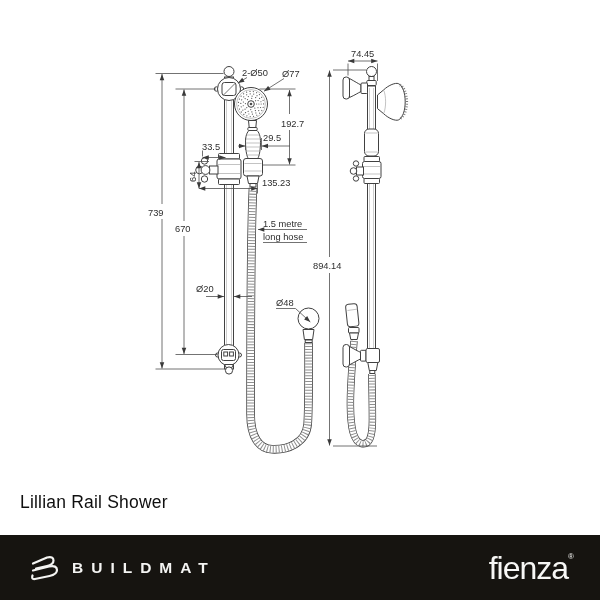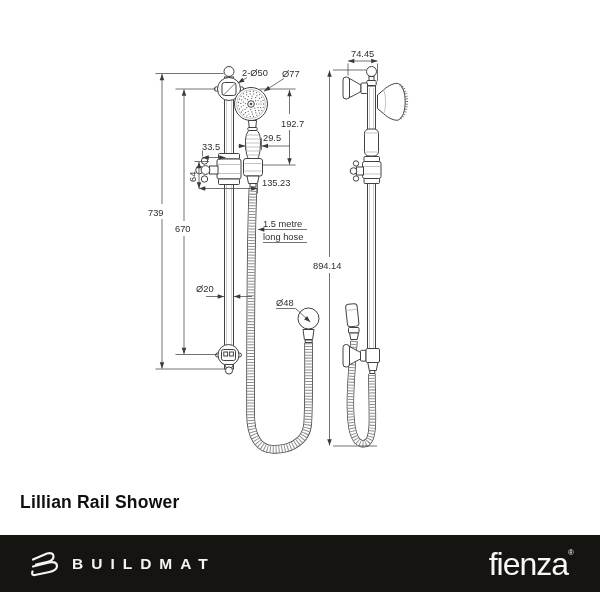--- a/index.html
+++ b/index.html
@@ -1,21 +1,21 @@
 <!DOCTYPE html>
 <html><head>
 <meta charset="utf-8">
 <style>
   html,body{margin:0;padding:0;background:#fff;}
   .stage{position:relative;width:600px;height:600px;background:#ffffff;overflow:hidden;
          font-family:"Liberation Sans",sans-serif;}
   .drawing{position:absolute;left:0;top:0;width:600px;height:480px;}
   .drawing text{font-family:"Liberation Sans",sans-serif;font-size:9.3px;fill:#2e2e2e;}
-  .title{position:absolute;left:20px;top:492px;font-size:17.5px;font-weight:700;color:#0f0f0f;letter-spacing:.2px;}
-  .footer{position:absolute;left:0;top:535px;width:600px;height:57px;display:flex;align-items:center;justify-content:space-between;}
+  .title{position:absolute;left:20px;top:492px;font-size:17.5px;font-weight:400;color:#0f0f0f;letter-spacing:.2px;}
+  .footer{position:absolute;left:0;top:535px;width:600px;height:66px;display:flex;align-items:center;justify-content:space-between;}
   .brand-left{display:flex;align-items:center;margin-left:26px;gap:10px;}
   .brand-left .bm-text{color:#f4f4f2;font-weight:700;font-size:15.5px;letter-spacing:8px;}
   .brand-right{margin-right:26px;color:#f7f7f5;font-size:32px;letter-spacing:-1px;line-height:1;}
   .brand-right sup{font-size:8px;vertical-align:20px;letter-spacing:0;}
   .outline{fill:#ffffff;stroke:#414141;stroke-width:1;}
   .thin{fill:none;stroke:#9a9a9a;stroke-width:.6;}
   .inner{stroke:#b9b9b9;stroke-width:.7;}
   .dim{stroke:#4f4f4f;stroke-width:.8;fill:none;}
   .hose-o{fill:none;stroke:#414141;stroke-width:8.6;}
   .hose-i{fill:none;stroke:#ffffff;stroke-width:7;}

